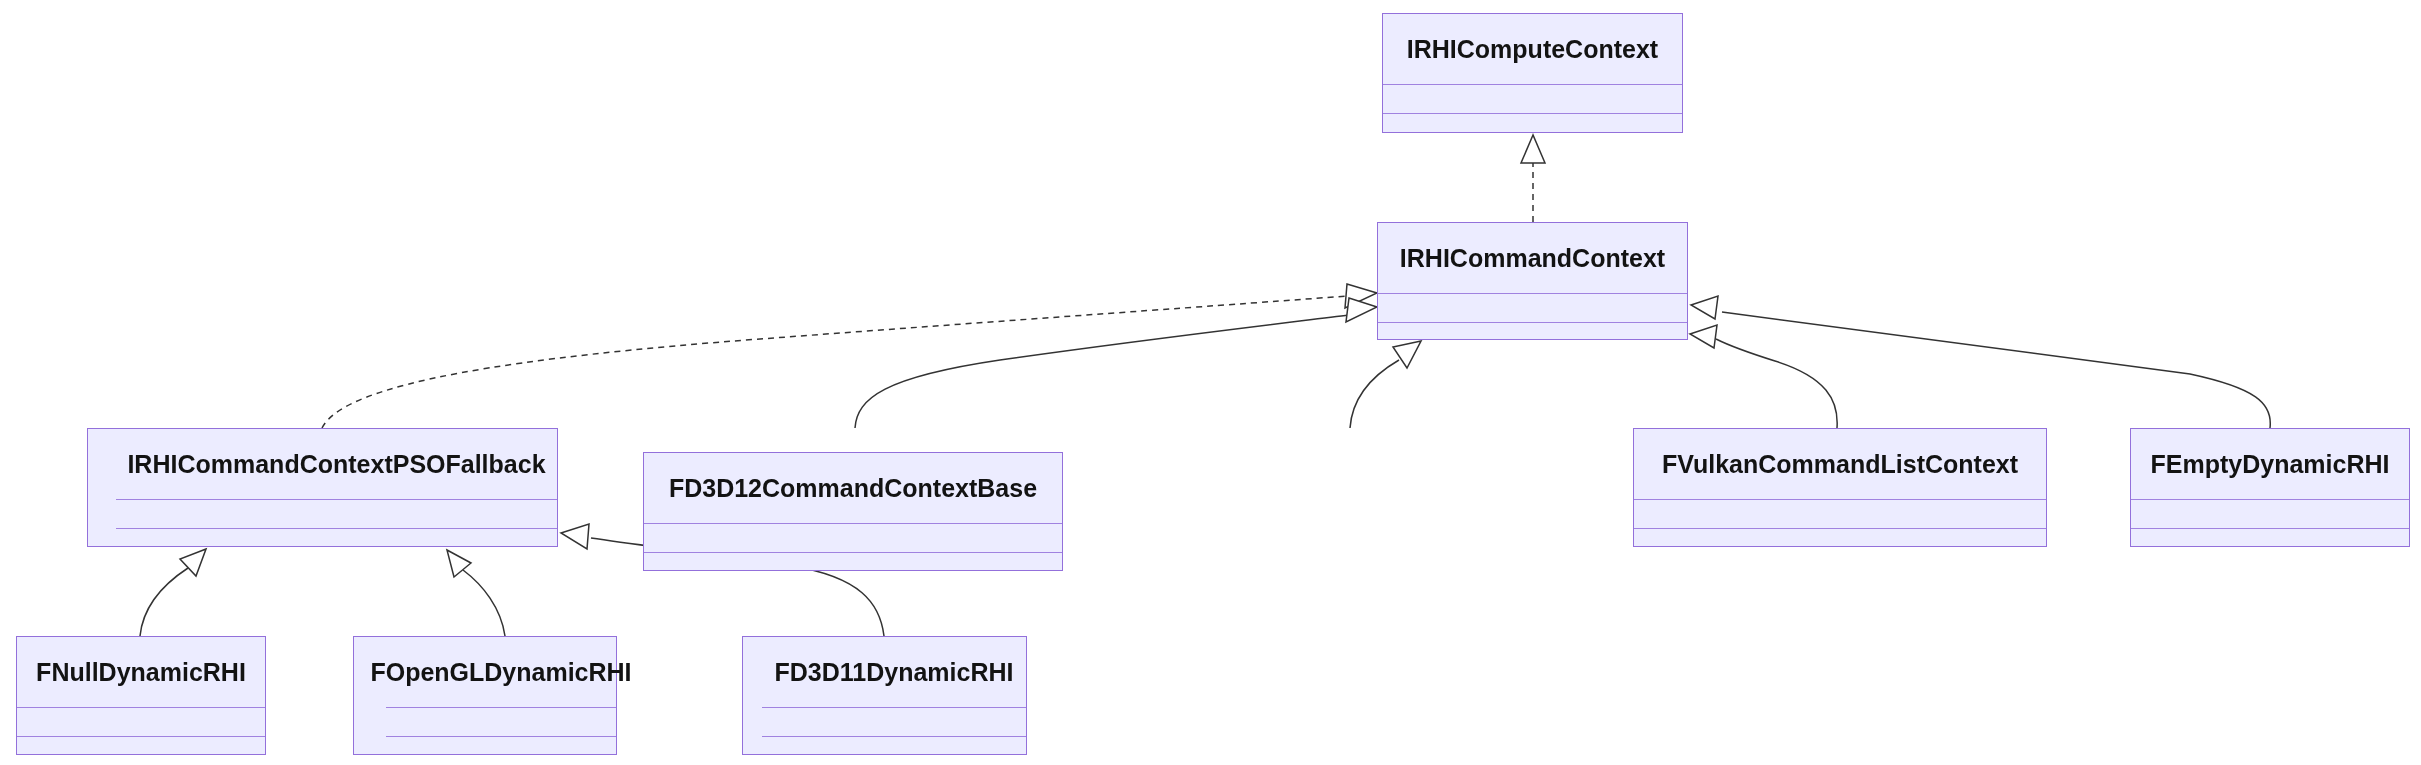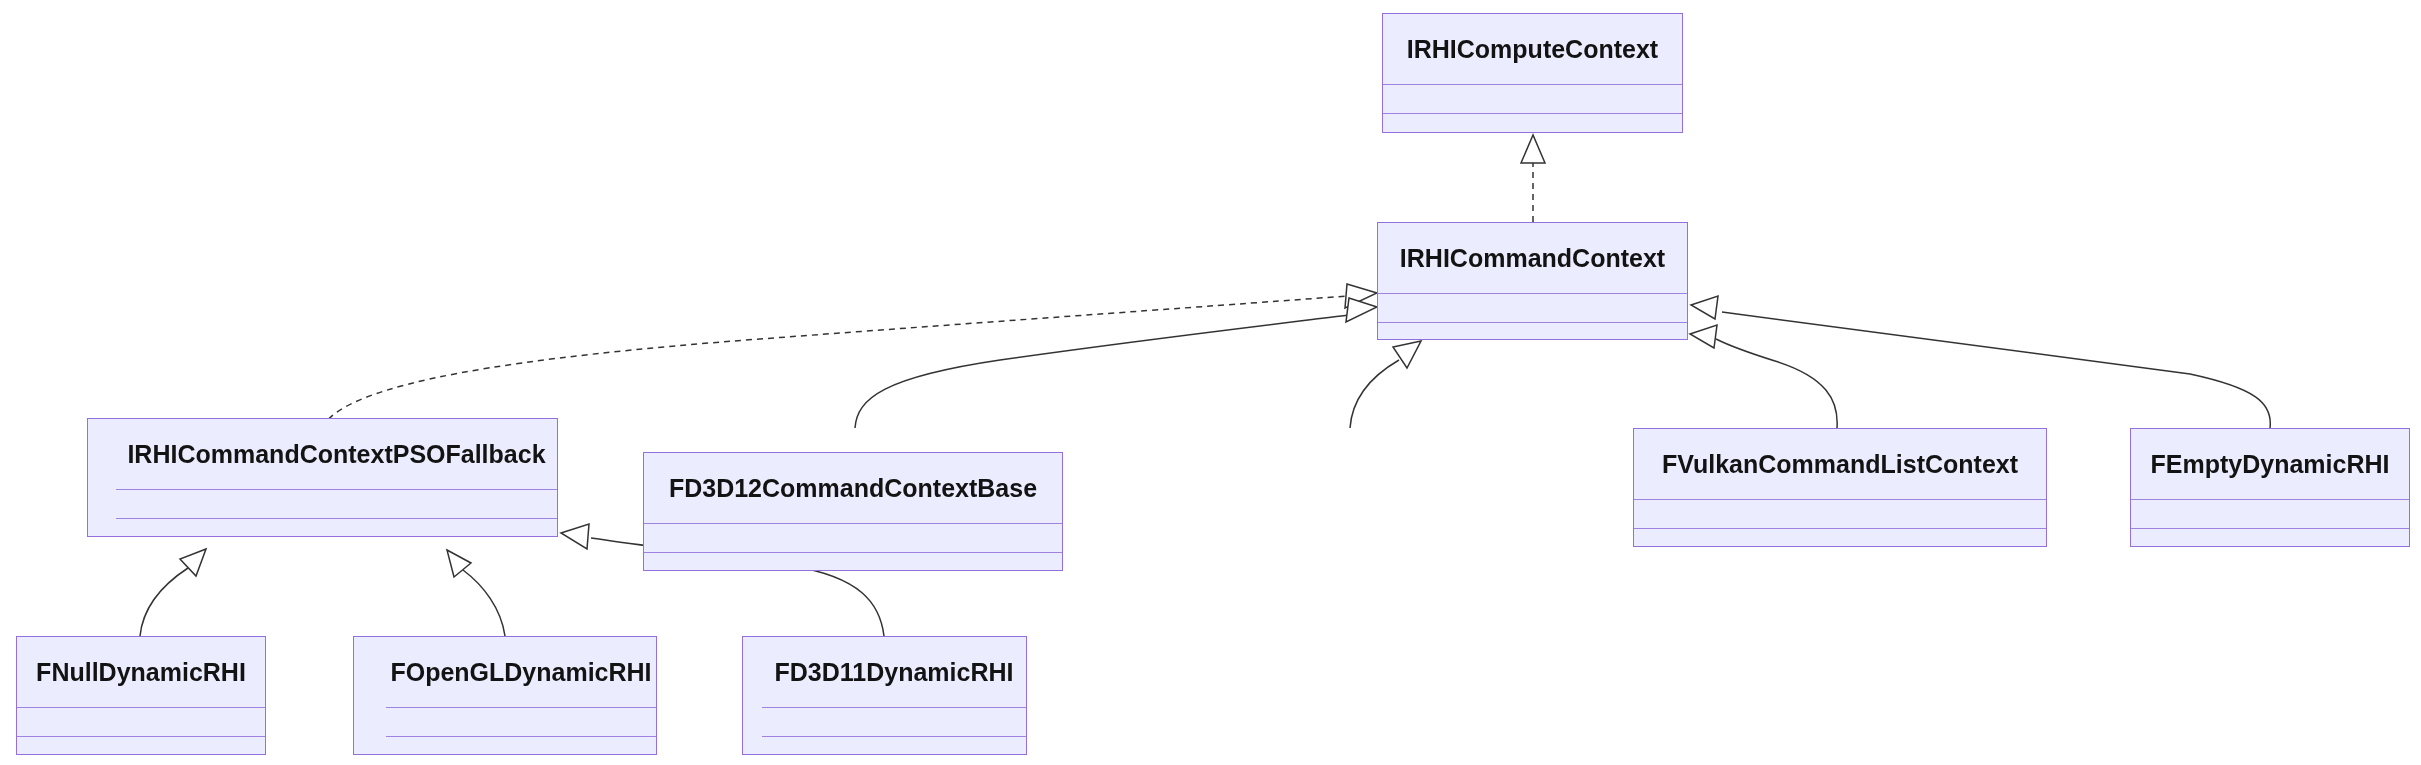--- a/index.html
+++ b/index.html
@@ -40,27 +40,27 @@
     height: 28px;
     border-top: 1px solid rgba(147,112,219,0.85);
   }
   .class-methods {
     flex: 1;
     border-top: 1px solid rgba(147,112,219,0.85);
   }
   
   .n0 { left: 1382px; top: 13px;  width: 301px; height: 120px; }
   .n1 { left: 1377px; top: 222px; width: 311px; height: 118px; }
-  .n2 { left: 87px;   top: 418px; width: 471px; height: 119px; padding-left: 28px; }
+  .n2 { left: 87px;   top: 428px; width: 471px; height: 119px; padding-left: 28px; }
   .n3 { left: 643px;  top: 452px; width: 420px; height: 119px; }
   .n4 { left: 1153px; top: 428px; width: 394px; height: 119px; }
   .n5 { left: 1633px; top: 428px; width: 414px; height: 119px; }
   .n6 { left: 2130px; top: 428px; width: 280px; height: 119px; }
   .n7 { left: 16px;   top: 636px; width: 250px; height: 119px; }
-  .n8 { left: 353px;  top: 636px; width: 304px; height: 119px; padding-left: 32px; }
+  .n8 { left: 353px;  top: 636px; width: 264px; height: 119px; padding-left: 32px; }
   .n9 { left: 742px;  top: 636px; width: 285px; height: 119px; padding-left: 19px; }
   .edge { stroke: #333333; stroke-width: 1.5; fill: none; }
   .edge.dashed { stroke-dasharray: 6,5; }
   .arrowhead { fill: #ffffff; stroke: #333333; stroke-width: 1.5; }
 </style>
 </head>
 <body>
 
 <div id="canvas">
 

